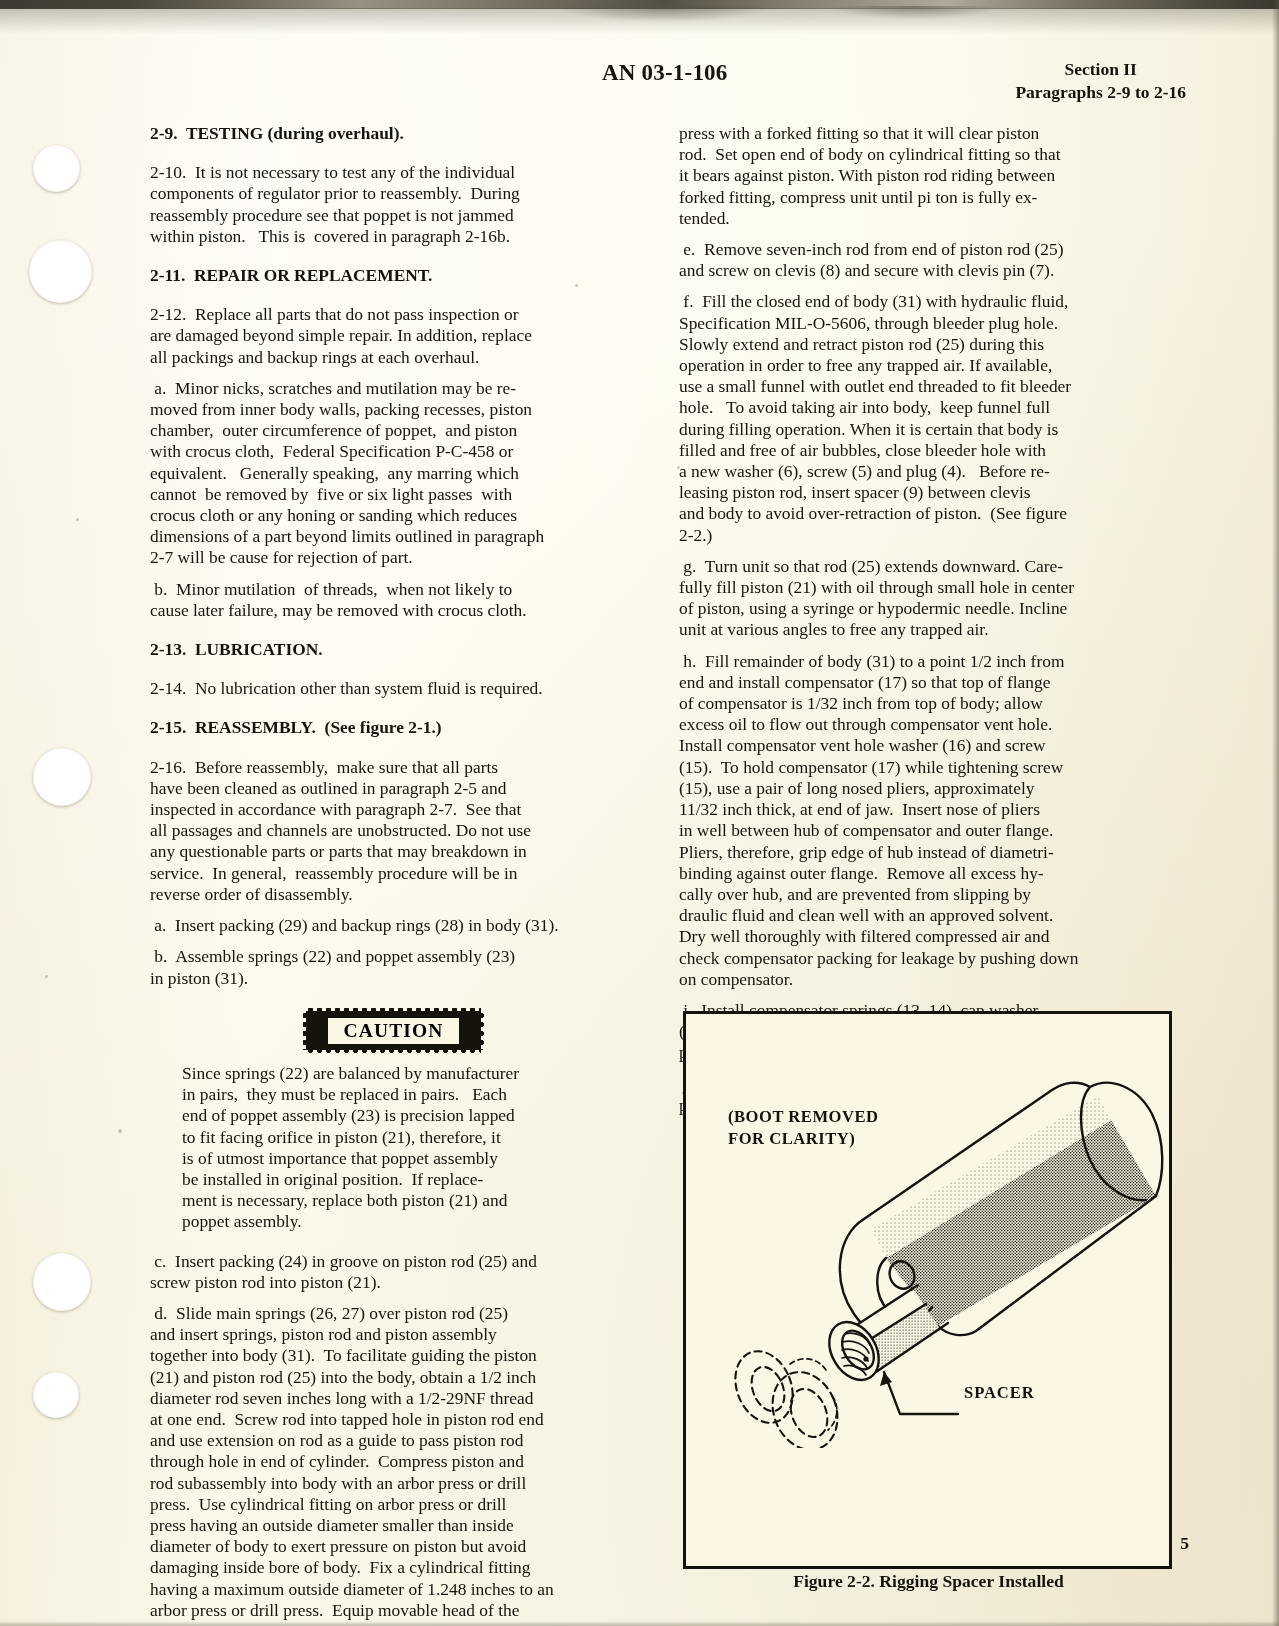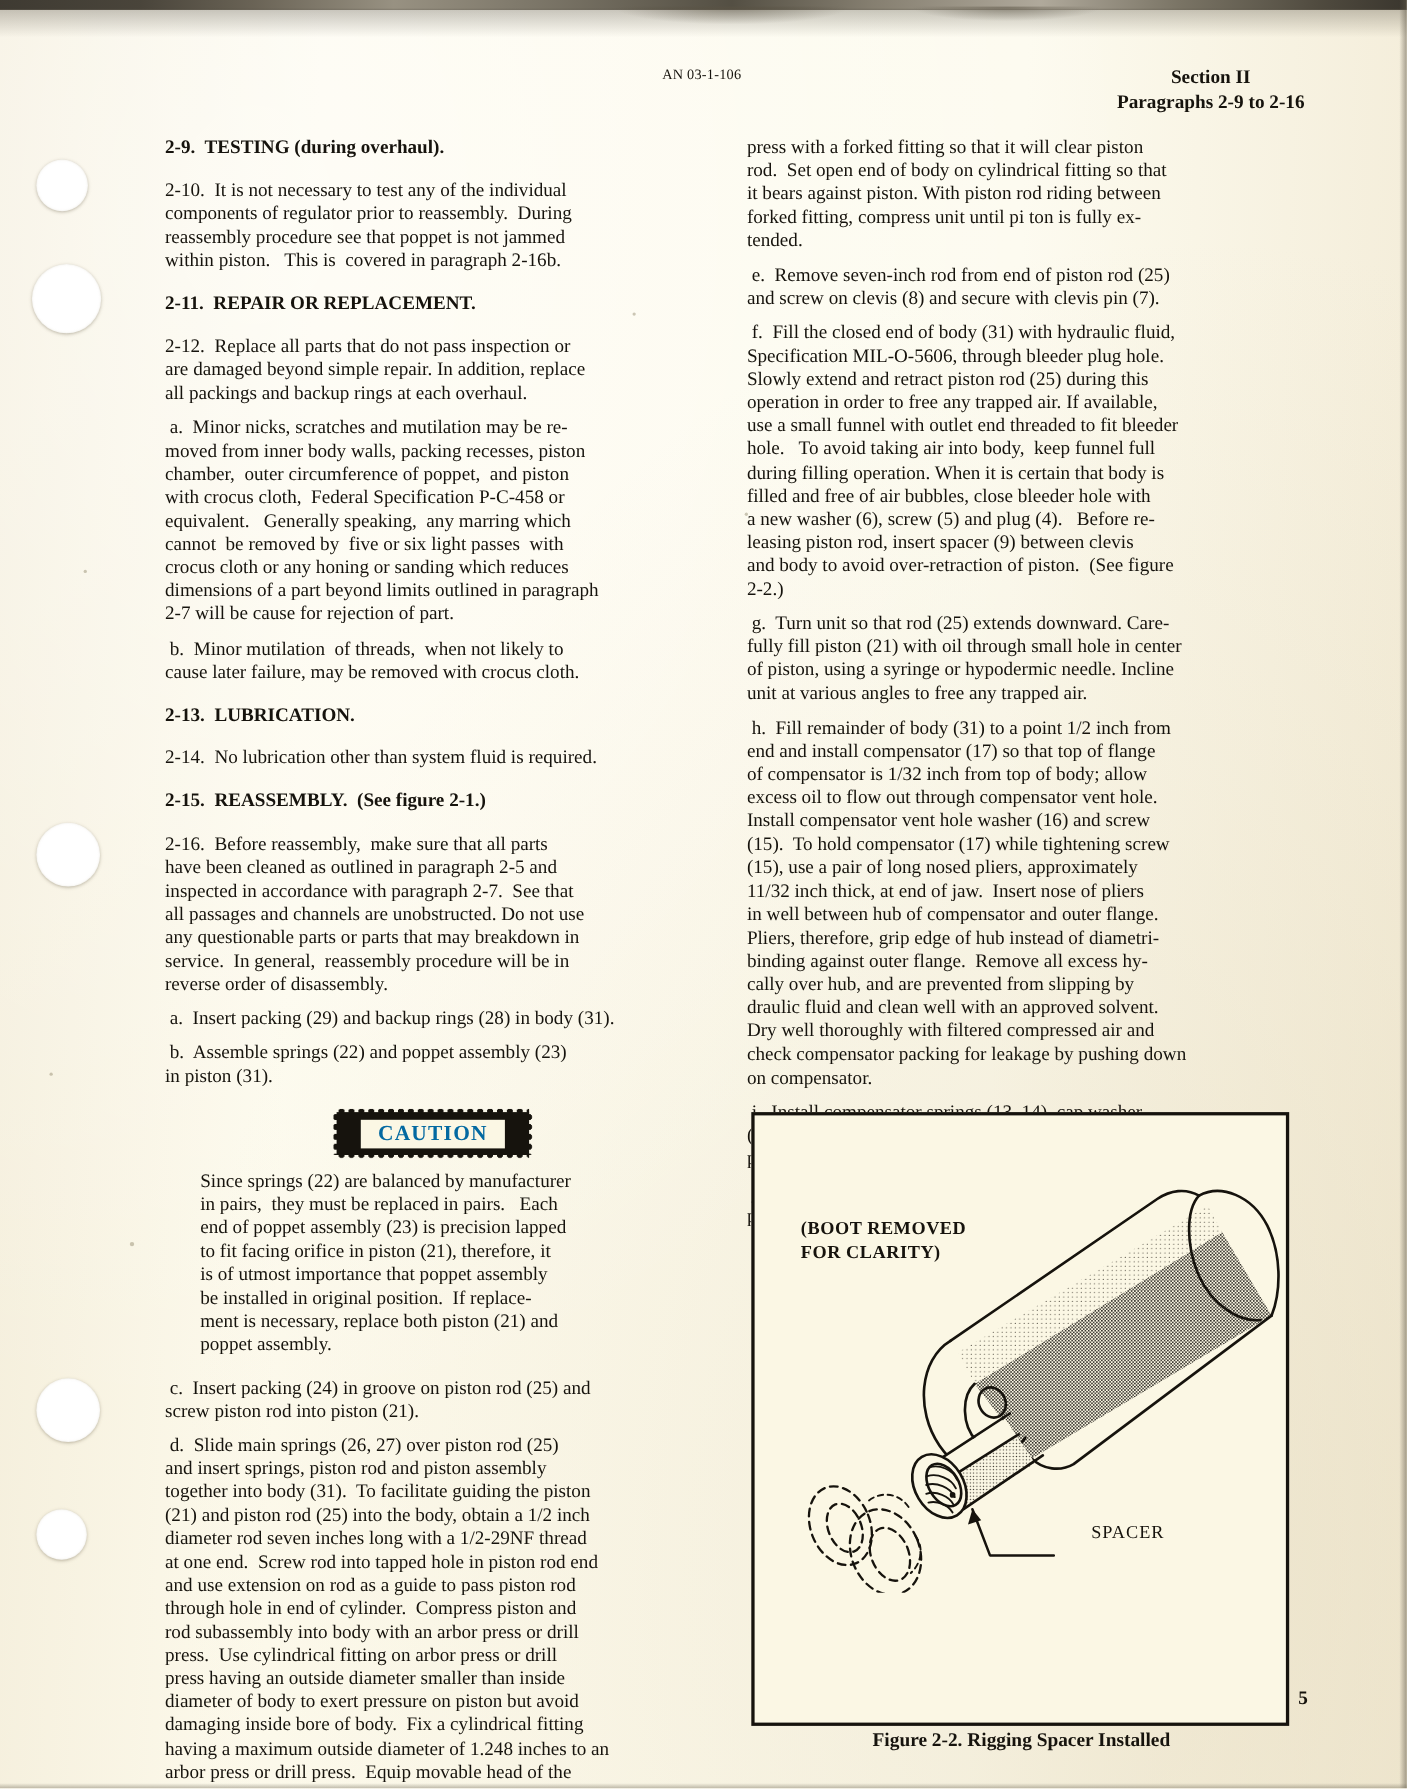--- a/index.html
+++ b/index.html
@@ -80,22 +80,22 @@
     position: absolute;
     background: #8d8468;
     border-radius: 50%;
     opacity: .45;
   }
 
   
   .hdr-doc {
     position: absolute;
     left: 602px; top: 60px;
-    font-size: 13px;
-    font-weight: normal;
+    font-size: 23px;
+    font-weight: bold;
     letter-spacing: .2px;
   }
   .hdr-right {
     position: absolute;
     right: 93px; top: 58px;
     text-align: center;
     font-size: 17.5px;
     font-weight: bold;
     line-height: 1.32;
   }
@@ -132,21 +132,21 @@
     padding: 7px 22px 6px 22px;
     background: #16130d;
     
   }
   .caution-inner {
     background: #fbf7e4;
     padding: 2px 16px 3px 16px;
     font-size: 19.5px;
     font-weight: bold;
     letter-spacing: 1.1px;
-    color: #0369a1;
+    color: #000000;
   }
   .scallop {
     position: absolute;
     background-repeat: repeat-x;
     background-size: 9px 9px;
   }
   .scallop-h {
     left: 0; right: 0; height: 5px;
     background-image: radial-gradient(circle at 4.5px 2.2px, #16130d 2.6px, rgba(0,0,0,0) 2.9px);
   }
@@ -195,23 +195,22 @@
     font-size: 16.6px;
     font-weight: bold;
     line-height: 1.34;
     letter-spacing: .5px;
     white-space: pre-line;
   }
   .fig-label-spacer {
     position: absolute;
     left: 278px; top: 369px;
     font-size: 16.6px;
-    font-weight: normal;
+    font-weight: bold;
     letter-spacing: .9px;
-    margin-left: 28px;
   }
 
   
   .page-number {
     position: absolute;
     right: 90px; bottom: 72px;
     font-size: 17.5px;
     font-weight: bold;
   }
 </style>

